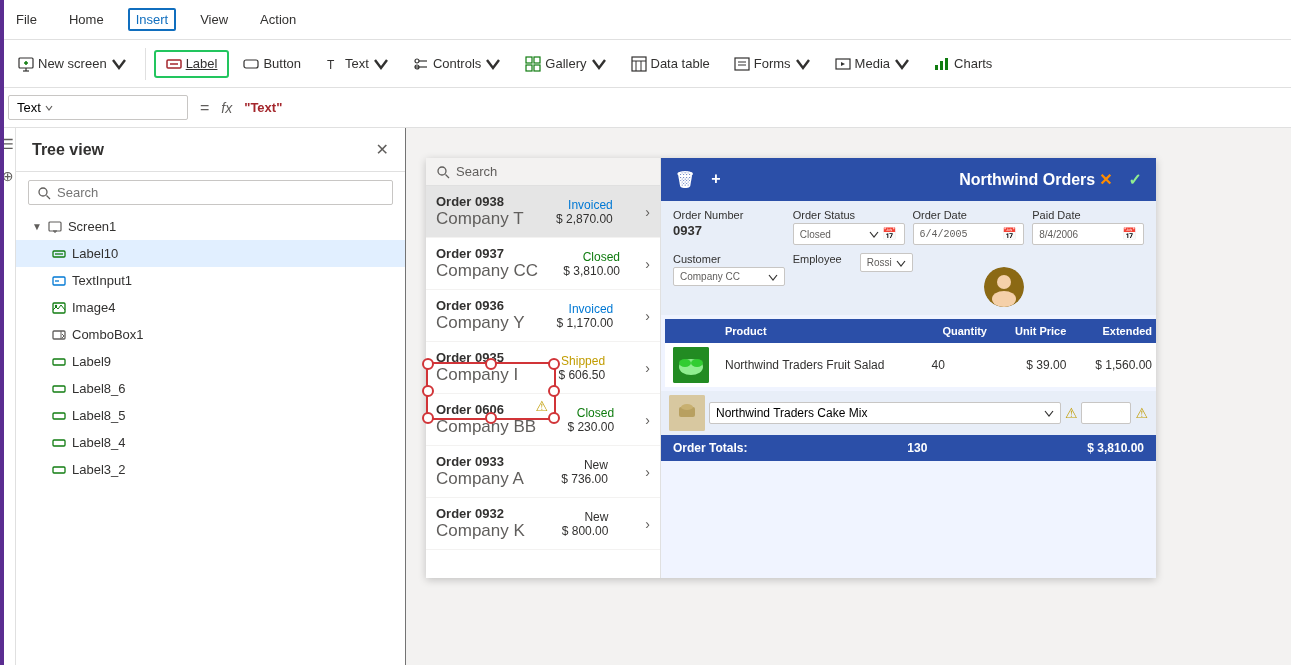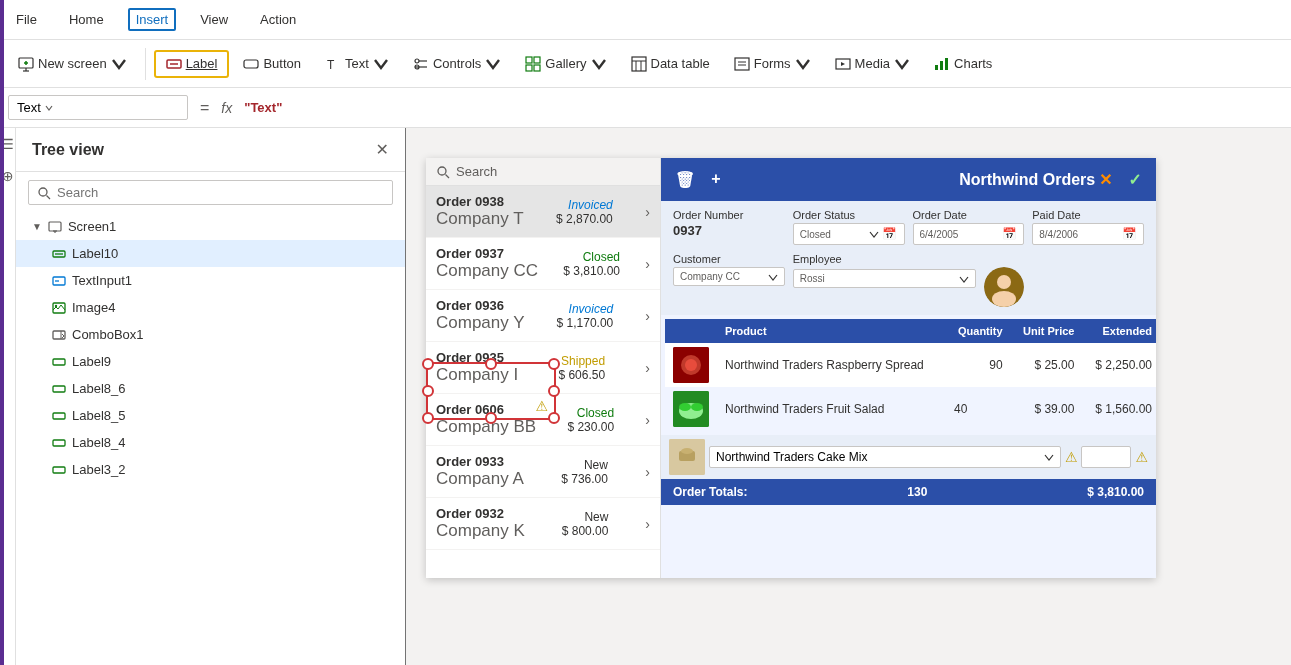--- a/index.html
+++ b/index.html
@@ -25,21 +25,21 @@
       display: flex; align-items: center; height: 48px;
       background: #fff; border-bottom: 1px solid #e0e0e0;
       padding: 0 8px; gap: 4px;
     }
     .toolbar-btn {
       display: flex; align-items: center; gap: 4px;
       padding: 4px 10px; border-radius: 3px; cursor: pointer;
       font-size: 13px; color: #323130; border: none; background: transparent;
     }
     .toolbar-btn.highlighted {
-      border: 2px solid #eab308;
+      border: 2px solid #22c55e;
       text-decoration: underline;
     }
     .toolbar-btn svg { width: 16px; height: 16px; }
     .toolbar-sep { width: 1px; height: 32px; background: #e0e0e0; margin: 0 4px; }
 
     
     .formula-bar {
       display: flex; align-items: center; height: 40px;
       background: #fff; border-bottom: 1px solid #e0e0e0;
       padding: 0 8px; gap: 8px;
@@ -146,21 +146,21 @@
     .list-item {
       display: flex; align-items: center; justify-content: space-between;
       padding: 8px 10px; border-bottom: 1px solid #f3f2f1; cursor: pointer;
     }
     .list-item.active { background: #e5e5e5; }
     .list-item-left { display: flex; flex-direction: column; }
     .list-item-order { font-size: 13px; font-weight: 600; color: #323130; }
     .list-item-company { font-size: 17px; color: #605e5c; }
     .list-item-right { display: flex; flex-direction: column; align-items: flex-end; }
     .list-item-status { font-size: 12px; }
-    .status-invoiced { color: #0078d4; font-style: italic; }
+    .status-invoiced { color: #0078d4; }
     .status-closed { color: #107c10; }
     .status-shipped { color: #c19c00; }
     .status-new { color: #323130; }
     .list-item-amount { font-size: 12px; color: #323130; }
     .list-arrow { color: #605e5c; font-size: 14px; }
 
     
     .detail-panel {
       position: absolute; left: 235px; top: 0; right: 0; height: 420px;
       background: #f0f4ff; overflow-y: auto;
@@ -597,21 +597,21 @@
               <span style="flex:1;">Closed</span>
               <svg width="10" height="10" viewBox="0 0 10 10">
                   <path d="M1 3l4 5 4-5" fill="none" stroke="#323130" stroke-width="1.2"></path>
                 </svg>
               <span style="font-size:12px; color:#0078d4;">📅</span>
             </div>
           </div>
           <div class="field-group">
             <span class="field-label">Order Date</span>
             <div class="field-input">
-              <span style="flex:1;">6/4/2005</span>
+              <span style="flex:1;font-family:Liberation Mono, monospace;">6/4/2005</span>
               <span style="font-size:12px; color:#0078d4;">📅</span>
             </div>
           </div>
           <div class="field-group">
             <span class="field-label">Paid Date</span>
             <div class="field-input">
               <span style="flex:1;">8/4/2006</span>
               <span style="font-size:12px; color:#0078d4;">📅</span>
             </div>
           </div>
@@ -619,21 +619,21 @@
           <div class="field-group">
             <span class="field-label">Customer</span>
             <div class="field-input">
               <span style="flex:1;">Company CC</span>
               <svg width="10" height="10" viewBox="0 0 10 10">
                   <path d="M1 3l4 5 4-5" fill="none" stroke="#323130" stroke-width="1.2"></path>
                 </svg>
             </div>
           </div>
           <div class="field-group" style="grid-column: 2 / 4; display: flex; flex-direction: row; gap: 8px; align-items: flex-start;">
-            <div style="flex:1; display:flex; flex-direction:column; gap:4px;">
+            <div style="flex:1; display:flex; flex-direction:row; gap:18px;">
               <span class="field-label">Employee</span>
               <div class="field-input">
                 <span style="flex:1;">Rossi</span>
                 <svg width="10" height="10" viewBox="0 0 10 10">
                     <path d="M1 3l4 5 4-5" fill="none" stroke="#323130" stroke-width="1.2"></path>
                   </svg>
               </div>
             </div>
 
             <div style="width:40px; height:40px; background:#c8c6c4; border-radius:50%; overflow:hidden; margin-top:14px; flex-shrink:0;">
@@ -651,35 +651,20 @@
           <thead>
             <tr>
               <th style="width:40px;"></th>
               <th>Product</th>
               <th class="right">Quantity</th>
               <th class="right">Unit Price</th>
               <th class="right">Extended</th>
             </tr>
           </thead>
           <tbody>
-            <tr>
-              <td>
-                <div class="product-thumb" style="background: #8B0000;">
-                  <svg width="36" height="36" viewBox="0 0 36 36">
-                    <rect width="36" height="36" fill="#8B0000"></rect>
-                    <circle cx="18" cy="18" r="10" fill="#c0392b"></circle>
-                    <circle cx="18" cy="18" r="6" fill="#e74c3c"></circle>
-                  </svg>
-                </div>
-              </td>
-              <td>Northwind Traders Raspberry Spread</td>
-              <td style="text-align:right;">90</td>
-              <td style="text-align:right;">$ 25.00</td>
-              <td style="text-align:right;">$ 2,250.00</td>
-            </tr>
             <tr>
               <td>
                 <div class="product-thumb" style="background: #228B22;">
                   <svg width="36" height="36" viewBox="0 0 36 36">
                     <rect width="36" height="36" fill="#228B22"></rect>
                     <ellipse cx="18" cy="20" rx="12" ry="8" fill="#90EE90"></ellipse>
                     <ellipse cx="12" cy="16" rx="6" ry="4" fill="#32CD32"></ellipse>
                     <ellipse cx="24" cy="16" rx="6" ry="4" fill="#32CD32"></ellipse>
                   </svg>
                 </div>

